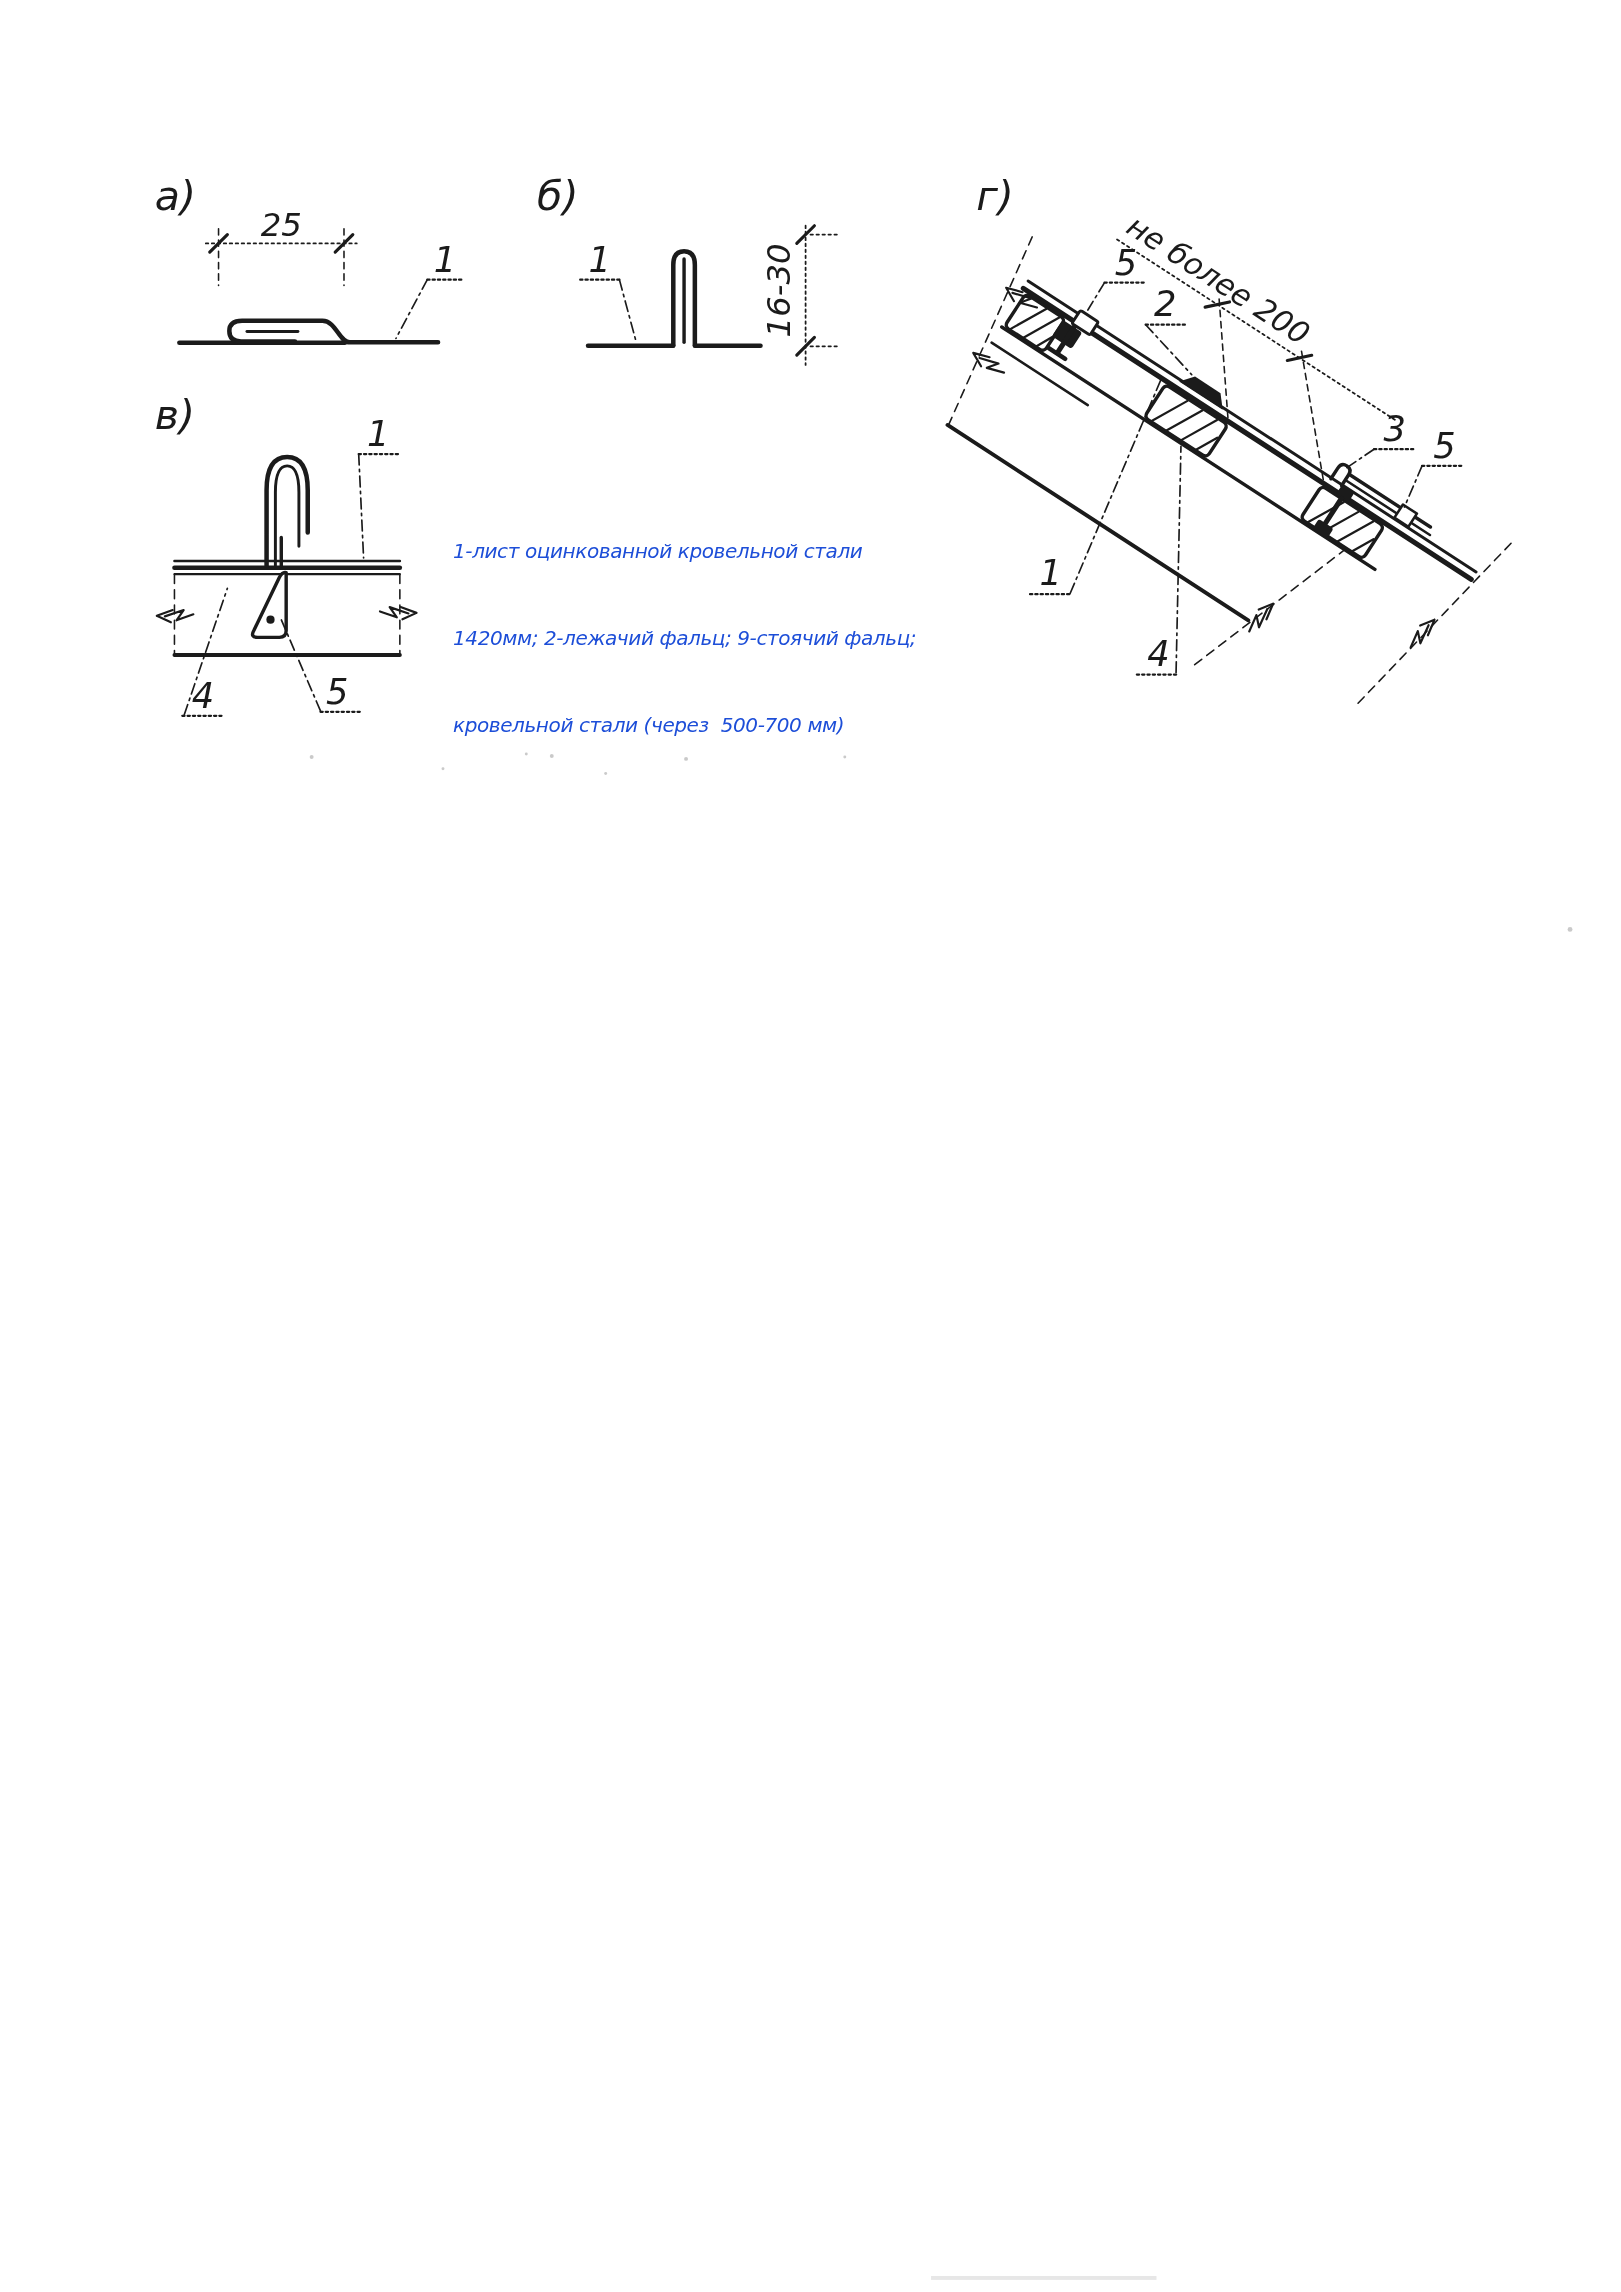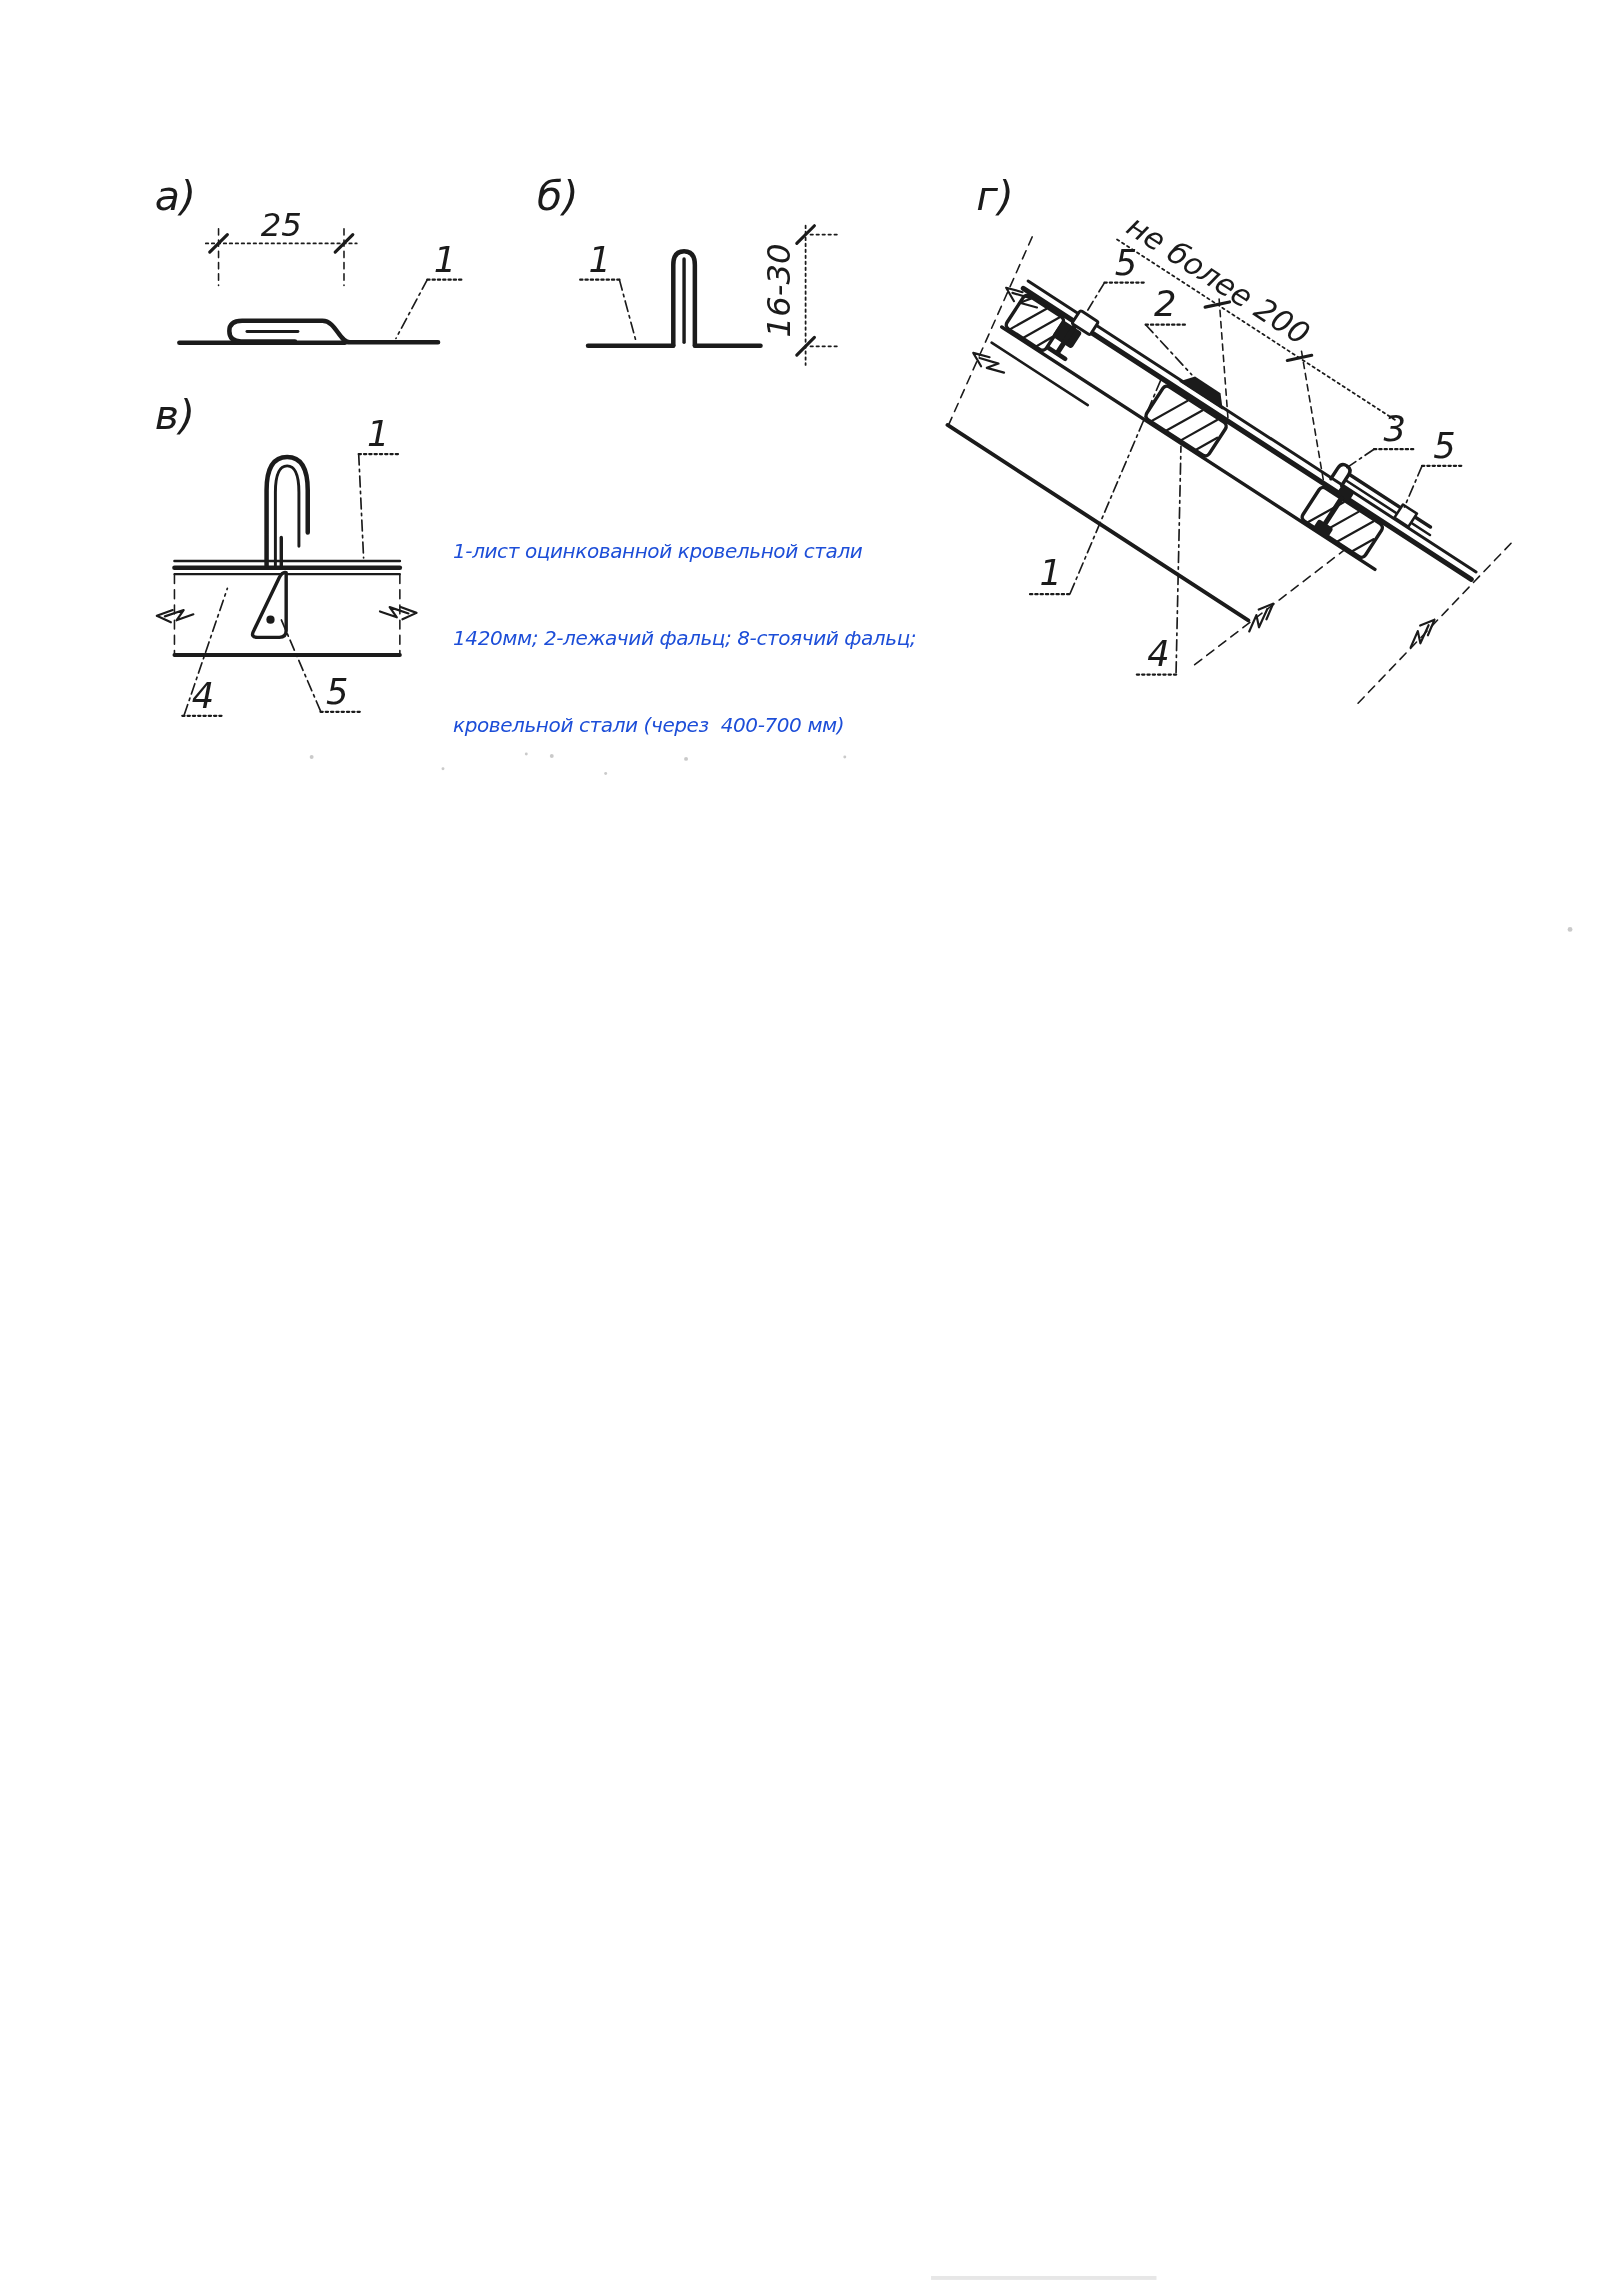--- a/index.html
+++ b/index.html
@@ -202,16 +202,16 @@
     <circle cx="618" cy="789" r="1.5" fill="#8a8a8a"></circle>
     <circle cx="700" cy="774" r="2" fill="#8a8a8a"></circle>
     <circle cx="862" cy="772" r="1.5" fill="#8a8a8a"></circle>
     <circle cx="1602" cy="948" r="2.5" fill="#8a8a8a"></circle>
     <rect x="950" y="2322" width="230" height="4" fill="#c9c9c9"></rect>
   </g>
 </svg>
 
 <div id="legend">
   <div>1-лист оцинкованной кровельной стали</div>
-  <div>1420мм; 2-лежачий фальц; 8-стоячий фальц;</div>
-  <div>кровельной стали (через  400-700 мм)</div>
+  <div>1420мм; 2-лежачий фальц; 9-стоячий фальц;</div>
+  <div>кровельной стали (через  500-700 мм)</div>
 </div>
 
 
 </body></html>

